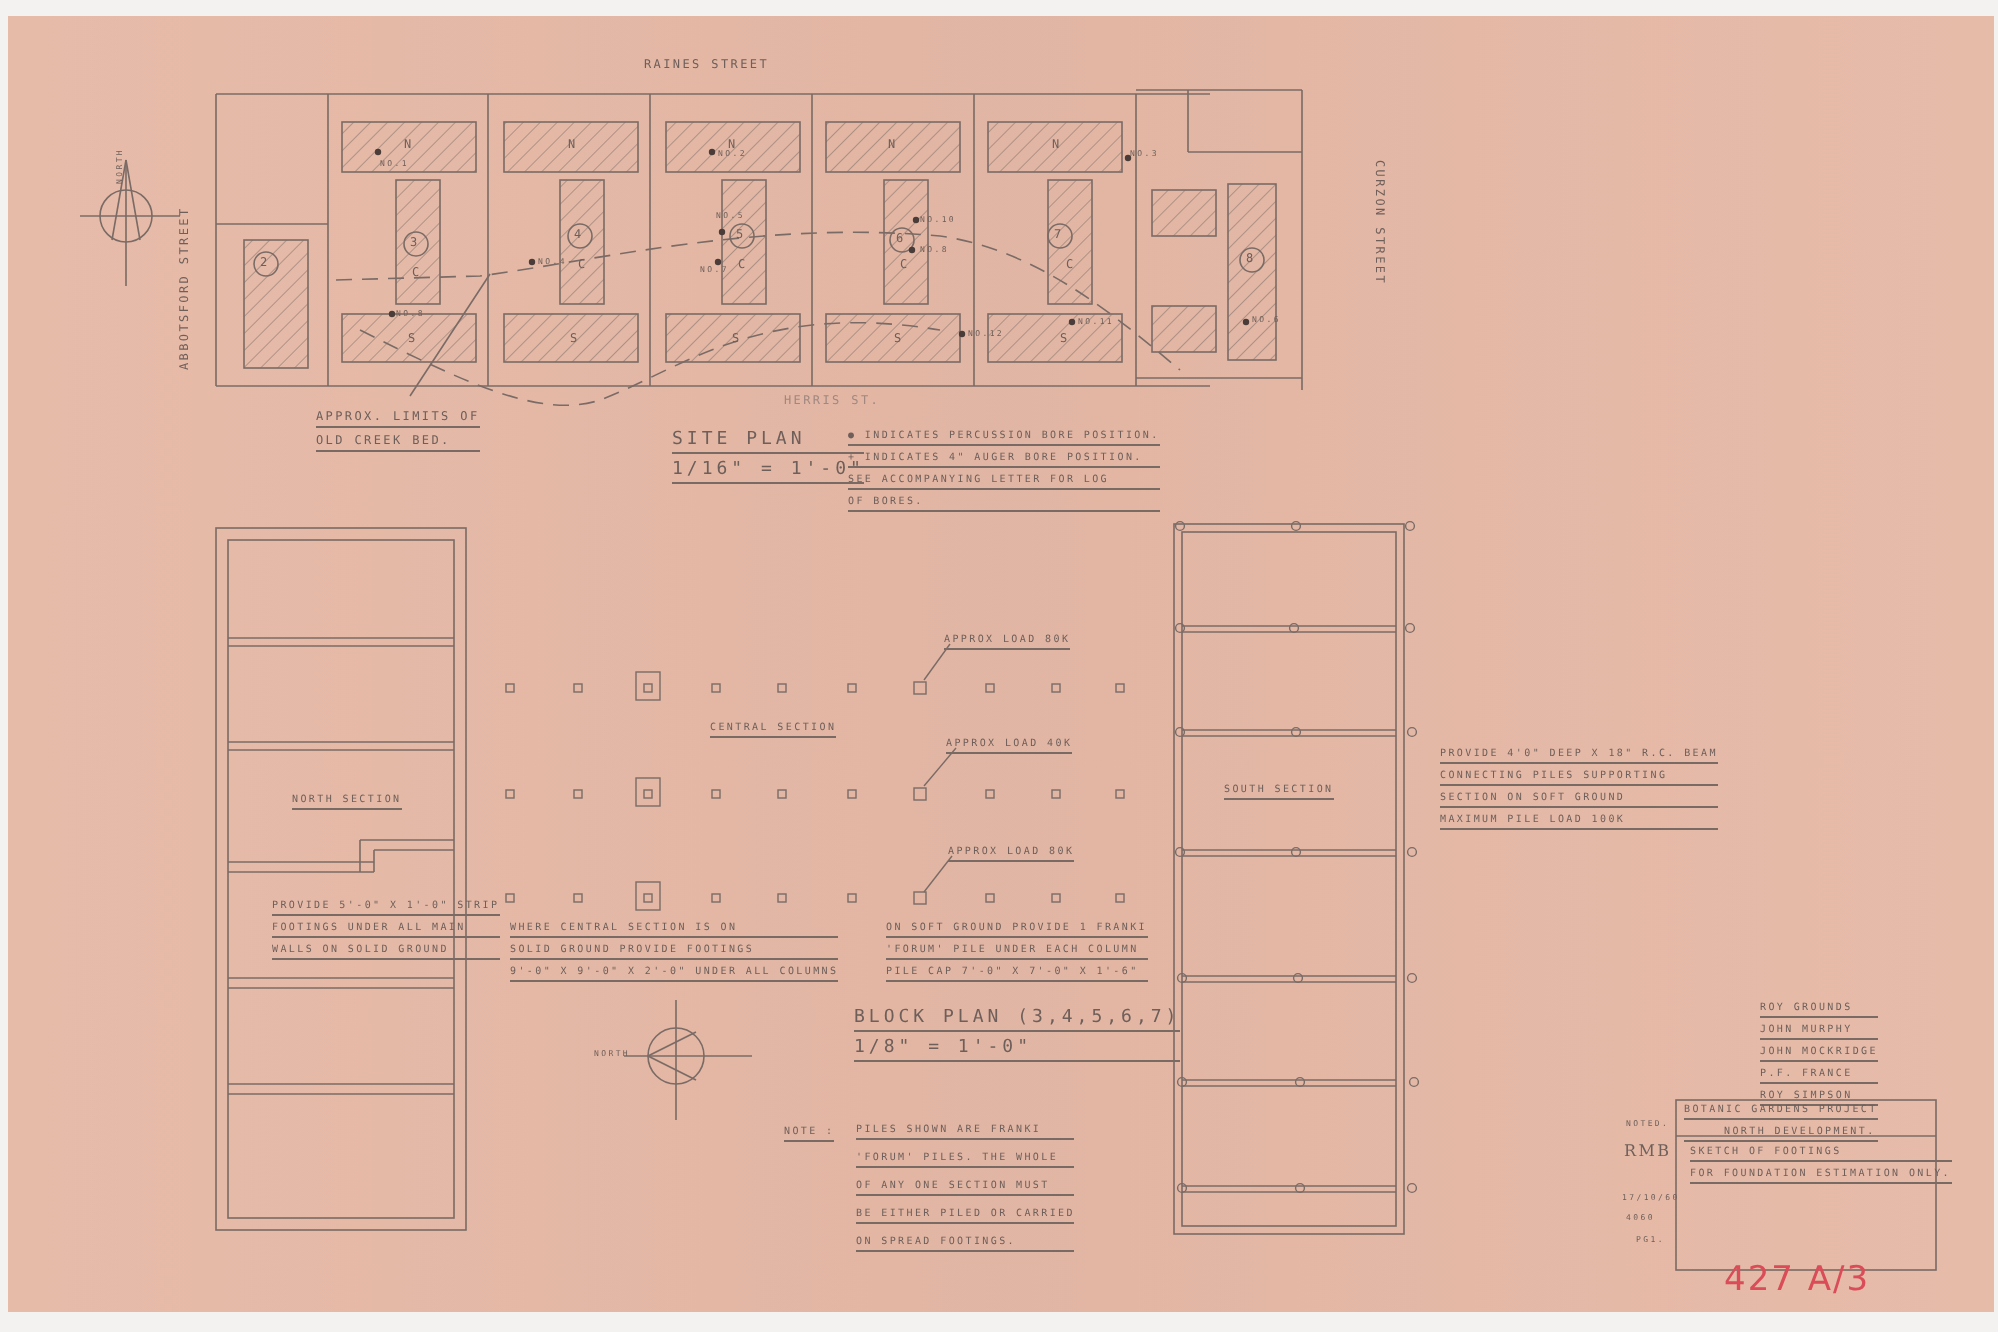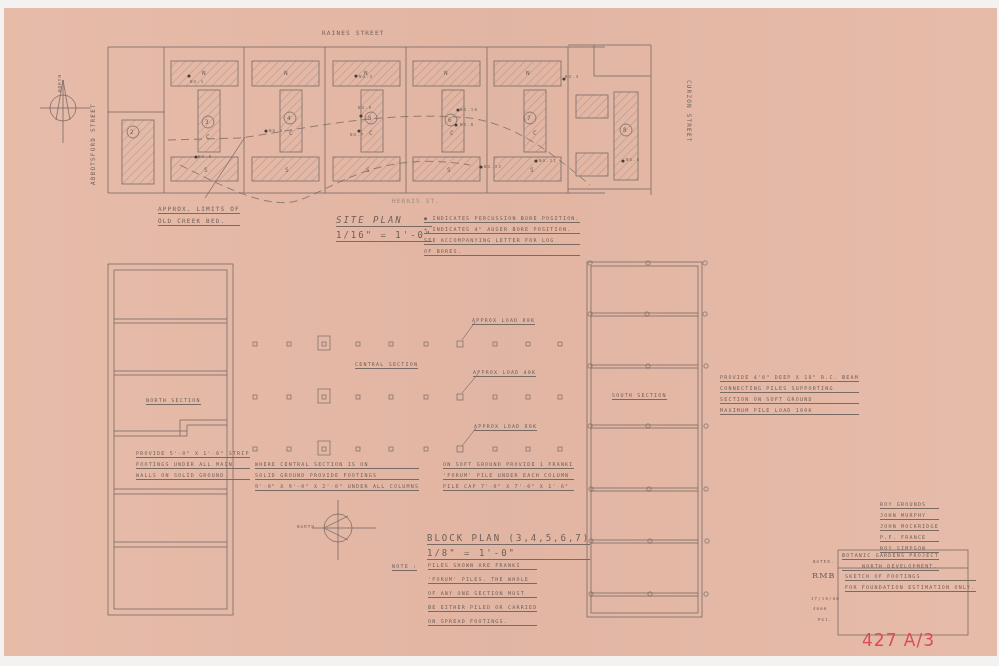--- a/index.html
+++ b/index.html
@@ -221,21 +221,21 @@
 <div class="t vert90" style="left:692px;top:80px;">CURZON STREET</div>
 <div class="t" style="left:392px;top:198px;color:#a08880;">HERRIS ST.</div>
 <div class="t vert" style="left:58px;top:92px;font-size:4px;">NORTH</div>
 
 <div style="position:absolute;left:158px;top:206px;">
   <span class="t u blk" style="position:static;">APPROX. LIMITS OF</span>
   <span class="t u blk" style="position:static;">OLD CREEK BED.</span>
 </div>
 
 <div style="position:absolute;left:336px;top:216px;">
-  <span class="t u blk big" style="position:static;font-style:italic;">SITE PLAN</span>
+  <span class="t u blk big" style="position:static;">SITE PLAN</span>
   <span class="t u blk big" style="position:static;">1/16" = 1'-0"</span>
 </div>
 
 <div style="position:absolute;left:424px;top:216px;">
   <span class="t u blk" style="position:static;font-size:5px;">● INDICATES PERCUSSION BORE POSITION.</span>
   <span class="t u blk" style="position:static;font-size:5px;">+ INDICATES 4" AUGER BORE POSITION.</span>
   <span class="t u blk" style="position:static;font-size:5px;">SEE ACCOMPANYING LETTER FOR LOG</span>
   <span class="t u blk" style="position:static;font-size:5px;">OF BORES.</span>
 </div>
 
@@ -294,21 +294,21 @@
   <span class="t u blk" style="position:static;font-size:5px;">9'-0" x 9'-0" x 2'-0" UNDER ALL COLUMNS</span>
 </div>
 <div style="position:absolute;left:443px;top:462px;">
   <span class="t u blk" style="position:static;font-size:5px;">ON SOFT GROUND PROVIDE 1 FRANKI</span>
   <span class="t u blk" style="position:static;font-size:5px;">'FORUM' PILE UNDER EACH COLUMN</span>
   <span class="t u blk" style="position:static;font-size:5px;">PILE CAP 7'-0" x 7'-0" x 1'-6"</span>
 </div>
 
 <div class="t" style="left:297px;top:525px;font-size:4px;">NORTH</div>
 
-<div style="position:absolute;left:427px;top:534px;">
+<div style="position:absolute;left:427px;top:505px;">
   <span class="t u blk big" style="position:static;">BLOCK PLAN (3,4,5,6,7)</span>
   <span class="t u blk big" style="position:static;">1/8" = 1'-0"</span>
 </div>
 
 <div class="t u" style="left:392px;top:564px;font-size:5px;">NOTE :</div>
 <div style="position:absolute;left:428px;top:563px;">
   <span class="t u blk" style="position:static;font-size:5px;margin-bottom:7px;">PILES SHOWN ARE FRANKI</span>
   <span class="t u blk" style="position:static;font-size:5px;margin-bottom:7px;">'FORUM' PILES. THE WHOLE</span>
   <span class="t u blk" style="position:static;font-size:5px;margin-bottom:7px;">OF ANY ONE SECTION MUST</span>
   <span class="t u blk" style="position:static;font-size:5px;margin-bottom:7px;">BE EITHER PILED OR CARRIED</span>

